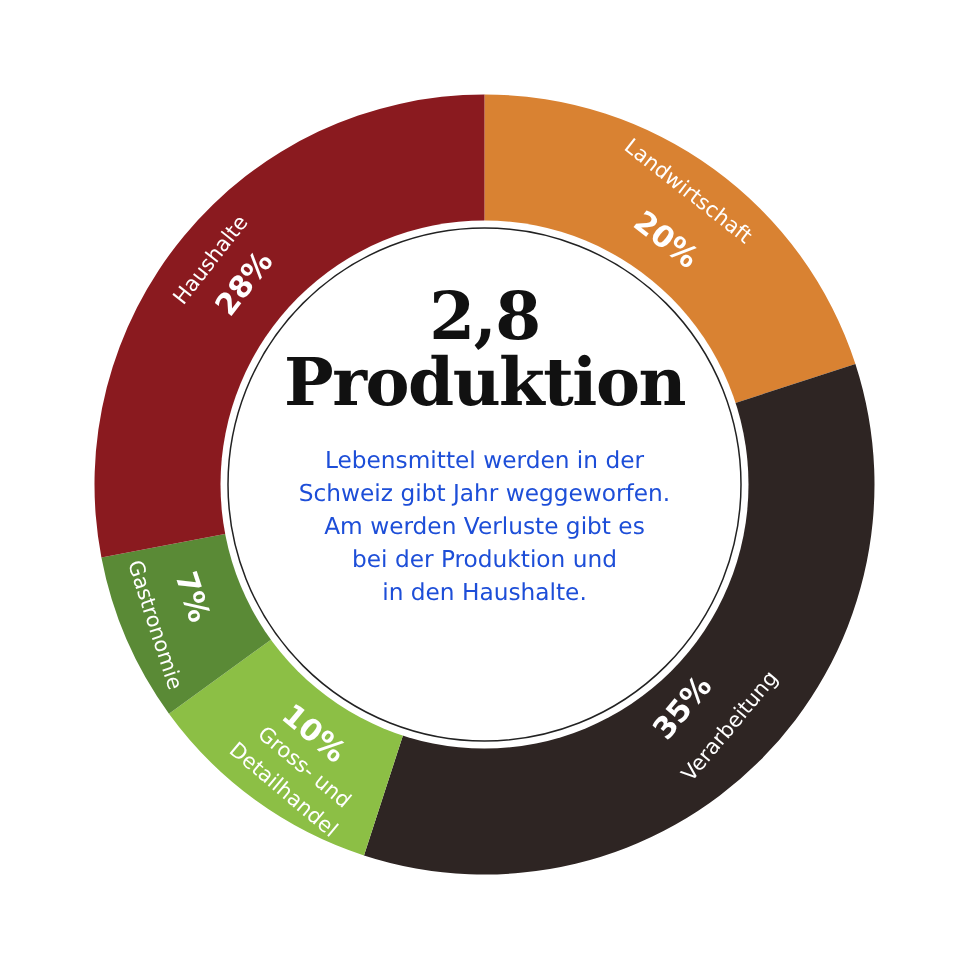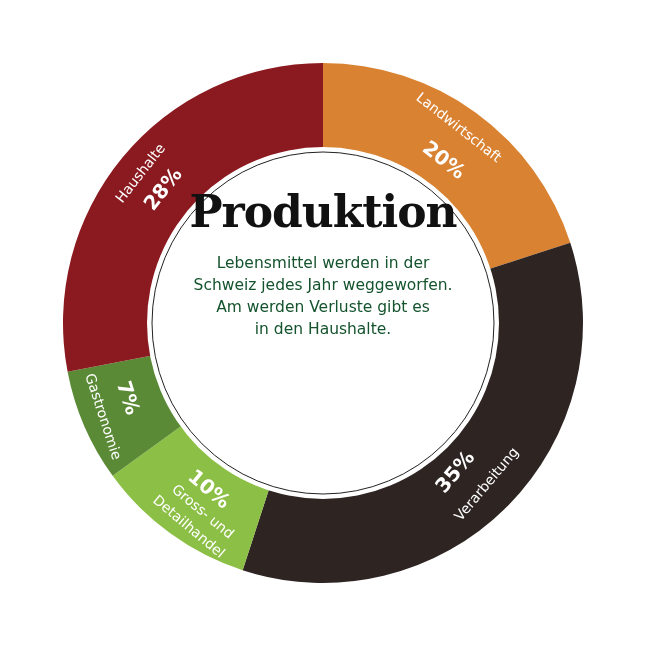--- a/index.html
+++ b/index.html
@@ -1,20 +1,20 @@
 <!DOCTYPE html>
 <html><head>
 <meta charset="utf-8">
 <style>
   html,body{margin:0;padding:0;background:#ffffff;}
   body{width:647px;height:647px;position:relative;overflow:hidden;font-family:"Liberation Sans",sans-serif;}
   svg{position:absolute;left:0;top:0;}
   .center{position:absolute;left:163px;top:190px;width:320px;text-align:center;color:#111;}
   .big{font-family:"DejaVu Serif",serif;font-weight:bold;font-size:44px;line-height:44px;letter-spacing:-1px;}
-  .desc{margin-top:18px;font-family:"DejaVu Sans",sans-serif;font-size:15.5px;line-height:22px;color:#14532d;}
+  .desc{margin-top:18px;font-family:"DejaVu Sans",sans-serif;font-size:15.5px;line-height:22px;color:#1d4ed8;}
   .lbl{fill:#ffffff;font-family:"DejaVu Sans",sans-serif;}
   .lname{font-size:14px;}
   .lpct{font-size:20px;font-weight:bold;}
 </style>
 </head>
 <body>
 
 <svg width="647" height="647" viewBox="0 0 647 647">
   <g id="segments">
       <path d="M323,63 A260,260 0 0 1 570.27469423674,242.65558146251368 L484.67960777017606,270.4671109562589 A170,170 0 0 0 323,153 Z" fill="#d98232"></path>
@@ -37,20 +37,22 @@
 
   <text class="lbl lpct" transform="translate(205,494) rotate(40)" text-anchor="middle">10%</text>
   <text class="lbl lname" transform="translate(200,515) rotate(40)" text-anchor="middle">Gross- und</text>
   <text class="lbl lname" transform="translate(186,530) rotate(40)" text-anchor="middle">Detailhandel</text>
 
   <text class="lbl lpct" transform="translate(460,476) rotate(-50)" text-anchor="middle">35%</text>
   <text class="lbl lname" transform="translate(490,487) rotate(-50)" text-anchor="middle">Verarbeitung</text>
 </svg>
 
 <div class="center">
+  <div class="big">2,8</div>
   <div class="big">Produktion</div>
   <div class="desc">
     <div>Lebensmittel werden in der</div>
-    <div>Schweiz jedes Jahr weggeworfen.</div>
+    <div>Schweiz gibt Jahr weggeworfen.</div>
     <div>Am werden Verluste gibt es</div>
+    <div>bei der Produktion und</div>
     <div>in den Haushalte.</div>
   </div>
 </div>
 
 </body></html>

